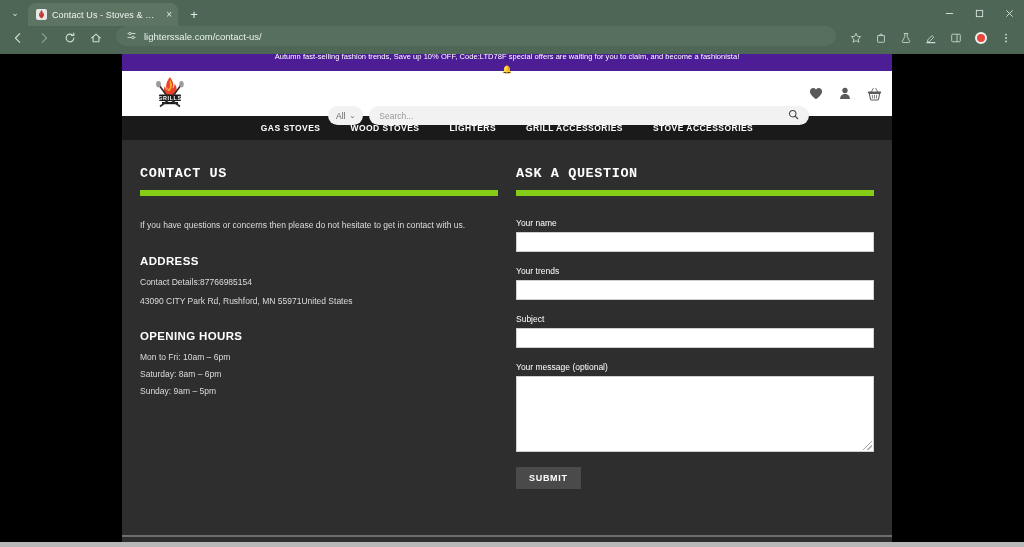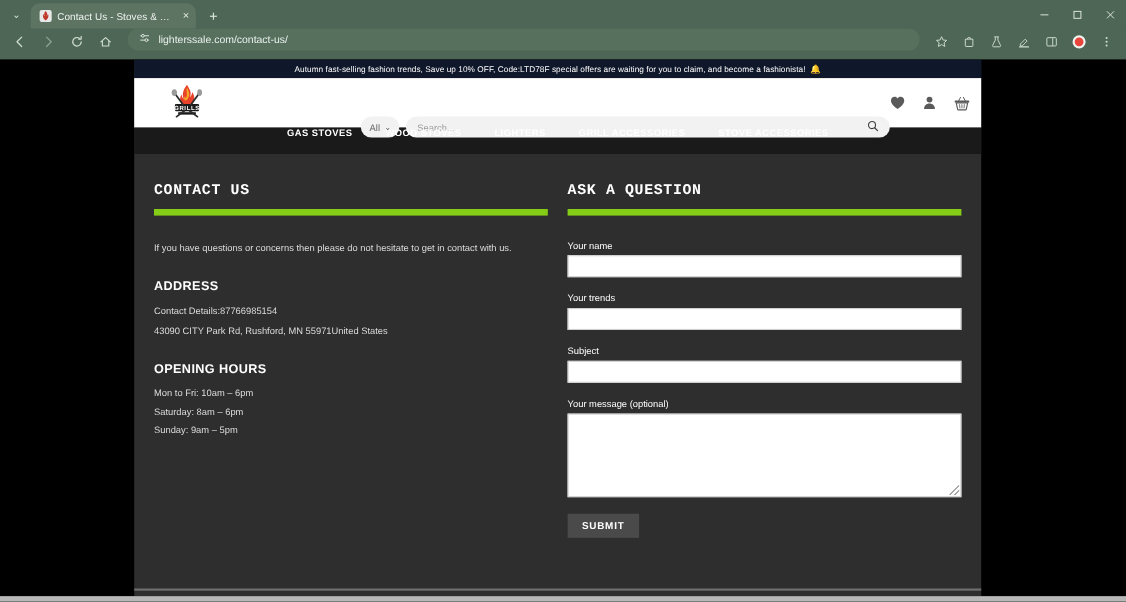--- a/index.html
+++ b/index.html
@@ -78,22 +78,22 @@
   .viewport {
     position:absolute; left:0; top:54px; width:1024px; height:488px;
     background:#000; overflow:hidden;
   }
   .page {
     position:absolute; left:122px; top:0; width:770px; min-height:488px;
     background:#2e2e2e;
   }
 
   .promo-bar {
-    background:#0f172a; height:17px; display:flex; align-items:center;
-    justify-content:center; gap:4px;
+    background:#4c1d95; height:17px; display:flex; align-items:center;
+    justify-content:center; gap:4px;flex-direction:column;
   }
   .promo-text { font-size:7.5px; color:#ffffff; letter-spacing:.05px; }
   .promo-emoji { font-size:8px; color:#4aa3df; }
 
   .site-header {
     background:#ffffff; height:45px; display:flex; align-items:center;
     padding:0 25px; box-sizing:border-box;
   }
   .logo {
     width:46px; height:40px; display:flex; align-items:center;
@@ -114,21 +114,21 @@
     justify-content:space-between;
   }
   .search-ph { font-size:8.5px; color:#9a9a9a; }
   .search-ico { font-size:10px; color:#444; }
   .header-icons {
     margin-left:auto; display:flex; align-items:center; gap:16px;
   }
   .hdr-ico { color:#5a5a5a; display:flex; align-items:center; }
 
   .navbar {
-    background:#1a1a1a; height:24px; display:flex; 
+    background:#1a1a1a; height:24px; display:flex; align-items:center;
     justify-content:center; gap:0;
   }
   .nav-item {
     font-size:8.5px; color:#ffffff; letter-spacing:.45px; font-weight:bold;
     padding:0 15px;
   }
 
   .content {
     display:flex; padding:26px 18px 0 18px; box-sizing:border-box; gap:18px;
   }

